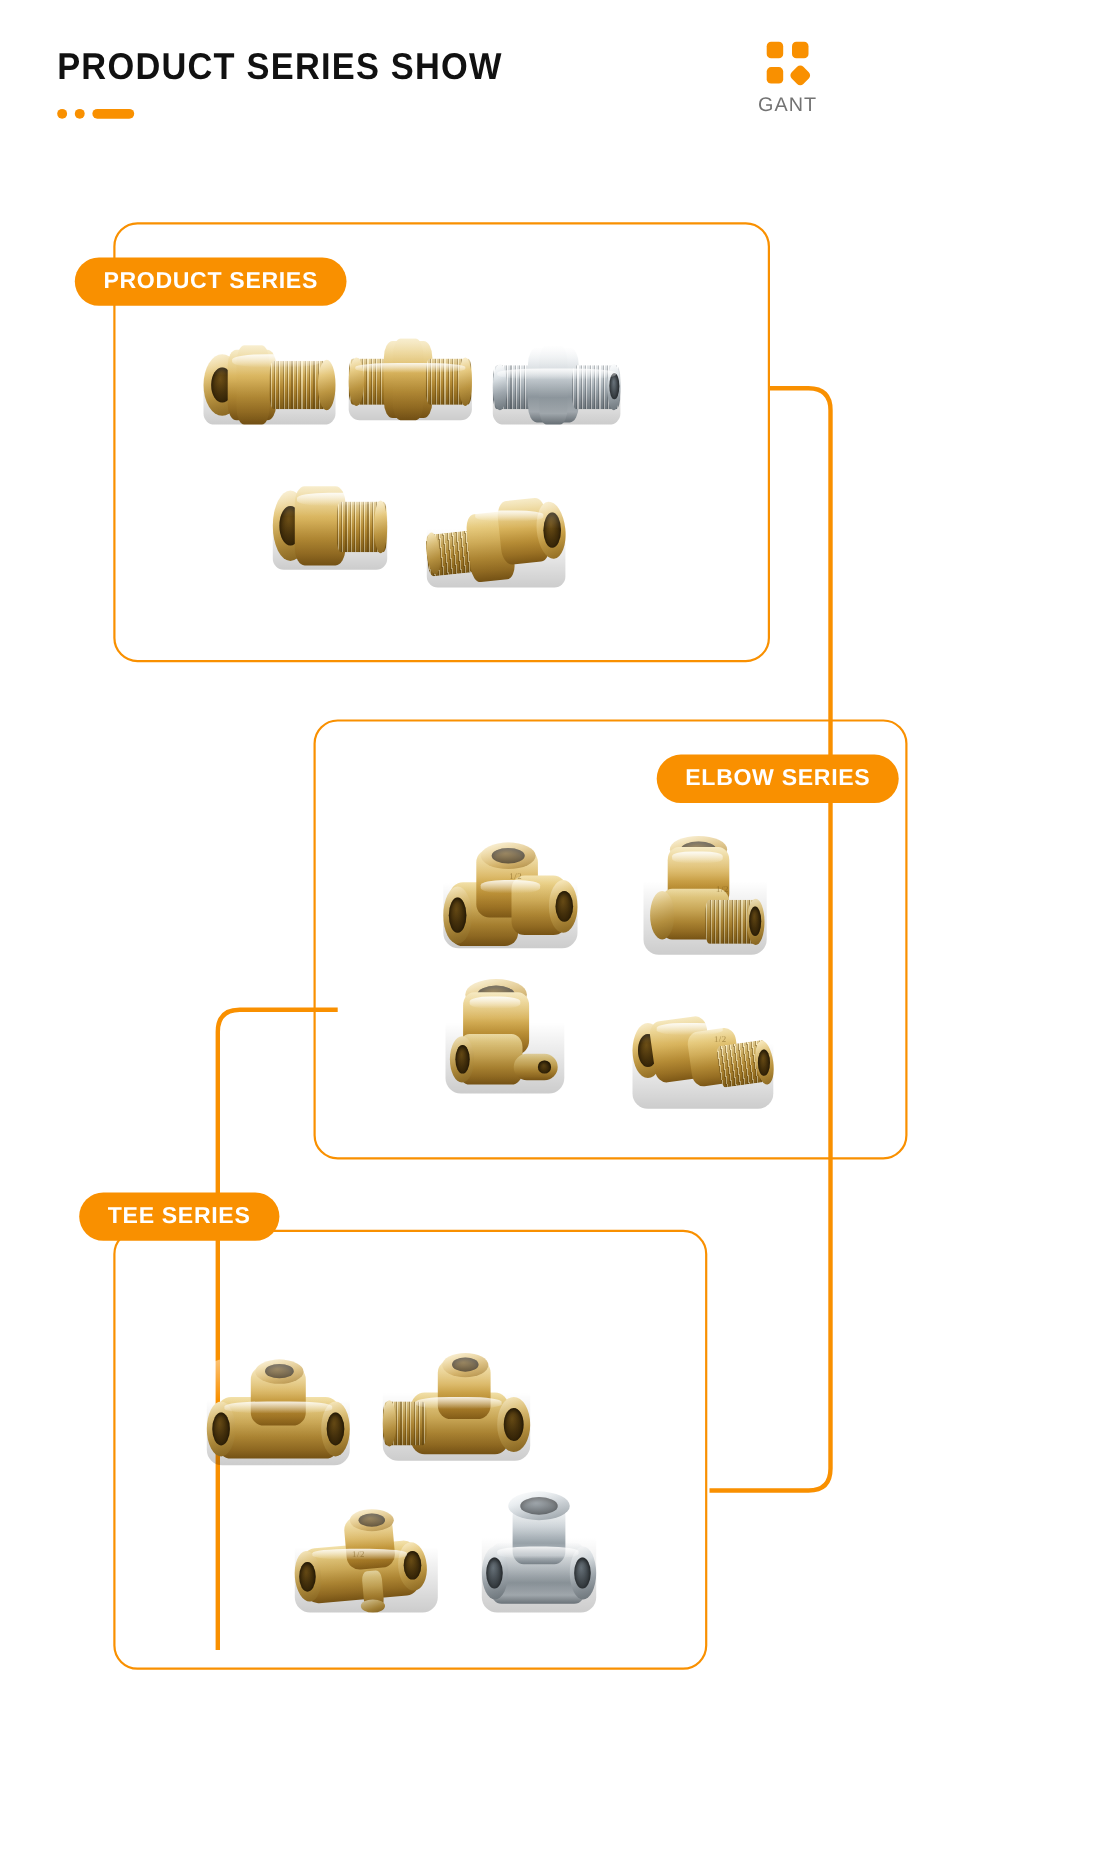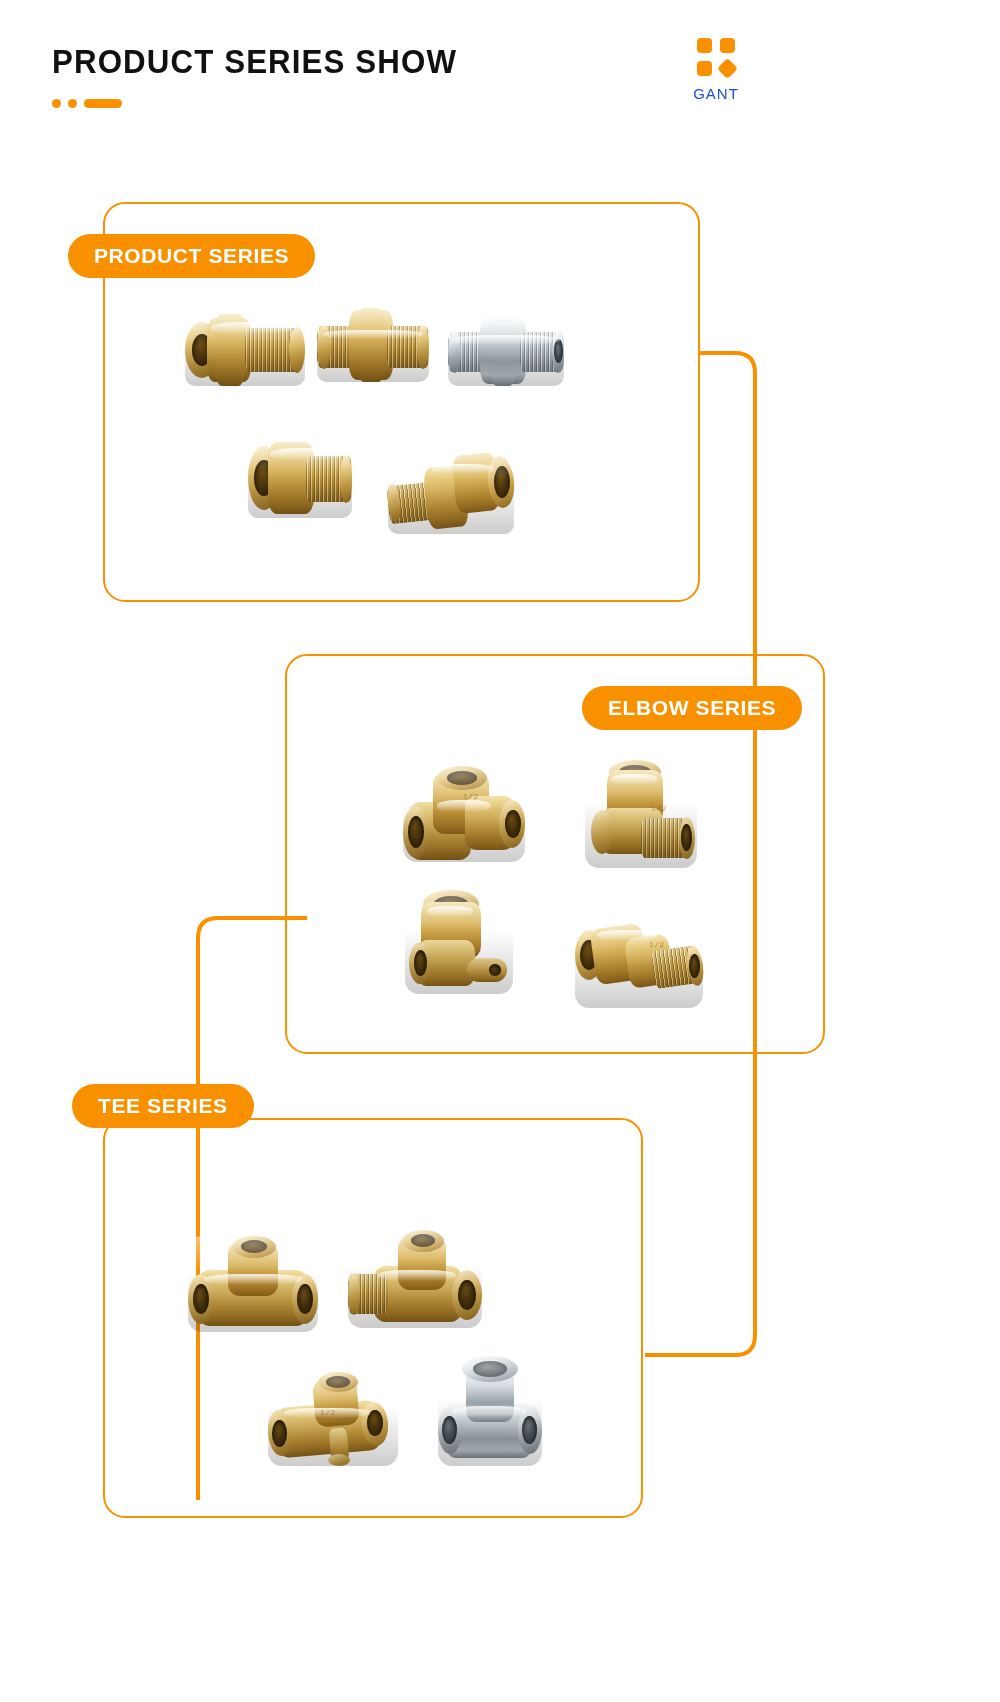--- a/index.html
+++ b/index.html
@@ -23,21 +23,21 @@
   .title-accent .bar{width:38px;height:9px;border-radius:5px;background:#f99000;}
 
   .brand{position:absolute;right:100px;top:38px;width:80px;text-align:center;}
   .brand-mark{width:38px;height:38px;margin:0 auto;position:relative;}
   .brand-mark i{position:absolute;width:15px;height:15px;background:#f99000;display:block;}
   .brand-mark i.s1{left:0;top:0;border-radius:4px;}
   .brand-mark i.s2{right:0;top:0;border-radius:4px;}
   .brand-mark i.s3{left:0;bottom:0;border-radius:4px;}
   .brand-mark i.s4{right:0;bottom:0;border-radius:4px;transform:rotate(45deg);}
   .brand-name{
-    margin-top:9px;font-size:15px;letter-spacing:1px;color:#1d4ed8;
+    margin-top:9px;font-size:18px;letter-spacing:1px;color:#737373;
     font-family:"Liberation Sans",sans-serif;
   }
 
   
   .connectors{position:absolute;left:0;top:0;width:1000px;height:1702px;pointer-events:none;}
 
   
   .panel{
     position:absolute;border:2px solid #f99000;border-radius:22px;
     background:transparent;box-sizing:border-box;
@@ -48,21 +48,21 @@
 
   .badge{
     position:absolute;height:44px;border-radius:22px;background:#f99000;
     display:flex;align-items:center;justify-content:center;
     padding:0 26px;box-sizing:border-box;
     color:#ffffff;font-size:21px;font-weight:bold;letter-spacing:0.6px;
     white-space:nowrap;font-family:"Liberation Sans",sans-serif;
     z-index:5;
   }
   #badge-1{left:68px;top:234px;}
-  #badge-2{left:582px;top:686px;}
+  #badge-2{left:597px;top:686px;}
   #badge-3{left:72px;top:1084px;}
 
   
   .grid{position:absolute;z-index:3;}
   .prod{position:absolute;}
 
   
   .hexbody{
     position:absolute;
     background:linear-gradient(180deg,#f2e0a8 0%,#e8cd82 16%,#d8b35c 42%,#bf9338 66%,#a87b27 85%,#8d6319 100%);
@@ -107,21 +107,21 @@
     background:linear-gradient(180deg,rgba(255,255,255,.45) 0%,rgba(255,255,255,0) 38%,rgba(0,0,0,.20) 100%);
     pointer-events:none;
   }
   .hi{
     position:absolute;
     background:linear-gradient(180deg,rgba(255,255,255,.85),rgba(255,255,255,0));
     pointer-events:none;border-radius:40%;
   }
   .lbl{
     position:absolute;color:rgba(120,90,25,.55);font-size:8px;
-    font-family:Liberation Mono, monospace;letter-spacing:.5px;
+    font-family:Liberation Serif, serif;letter-spacing:.5px;
   }
 </style>
 </head>
 <body>
 
 <div class="header">
   <div class="page-title">PRODUCT SERIES SHOW</div>
 
   <div class="title-accent">
     <span class="dot"></span>

